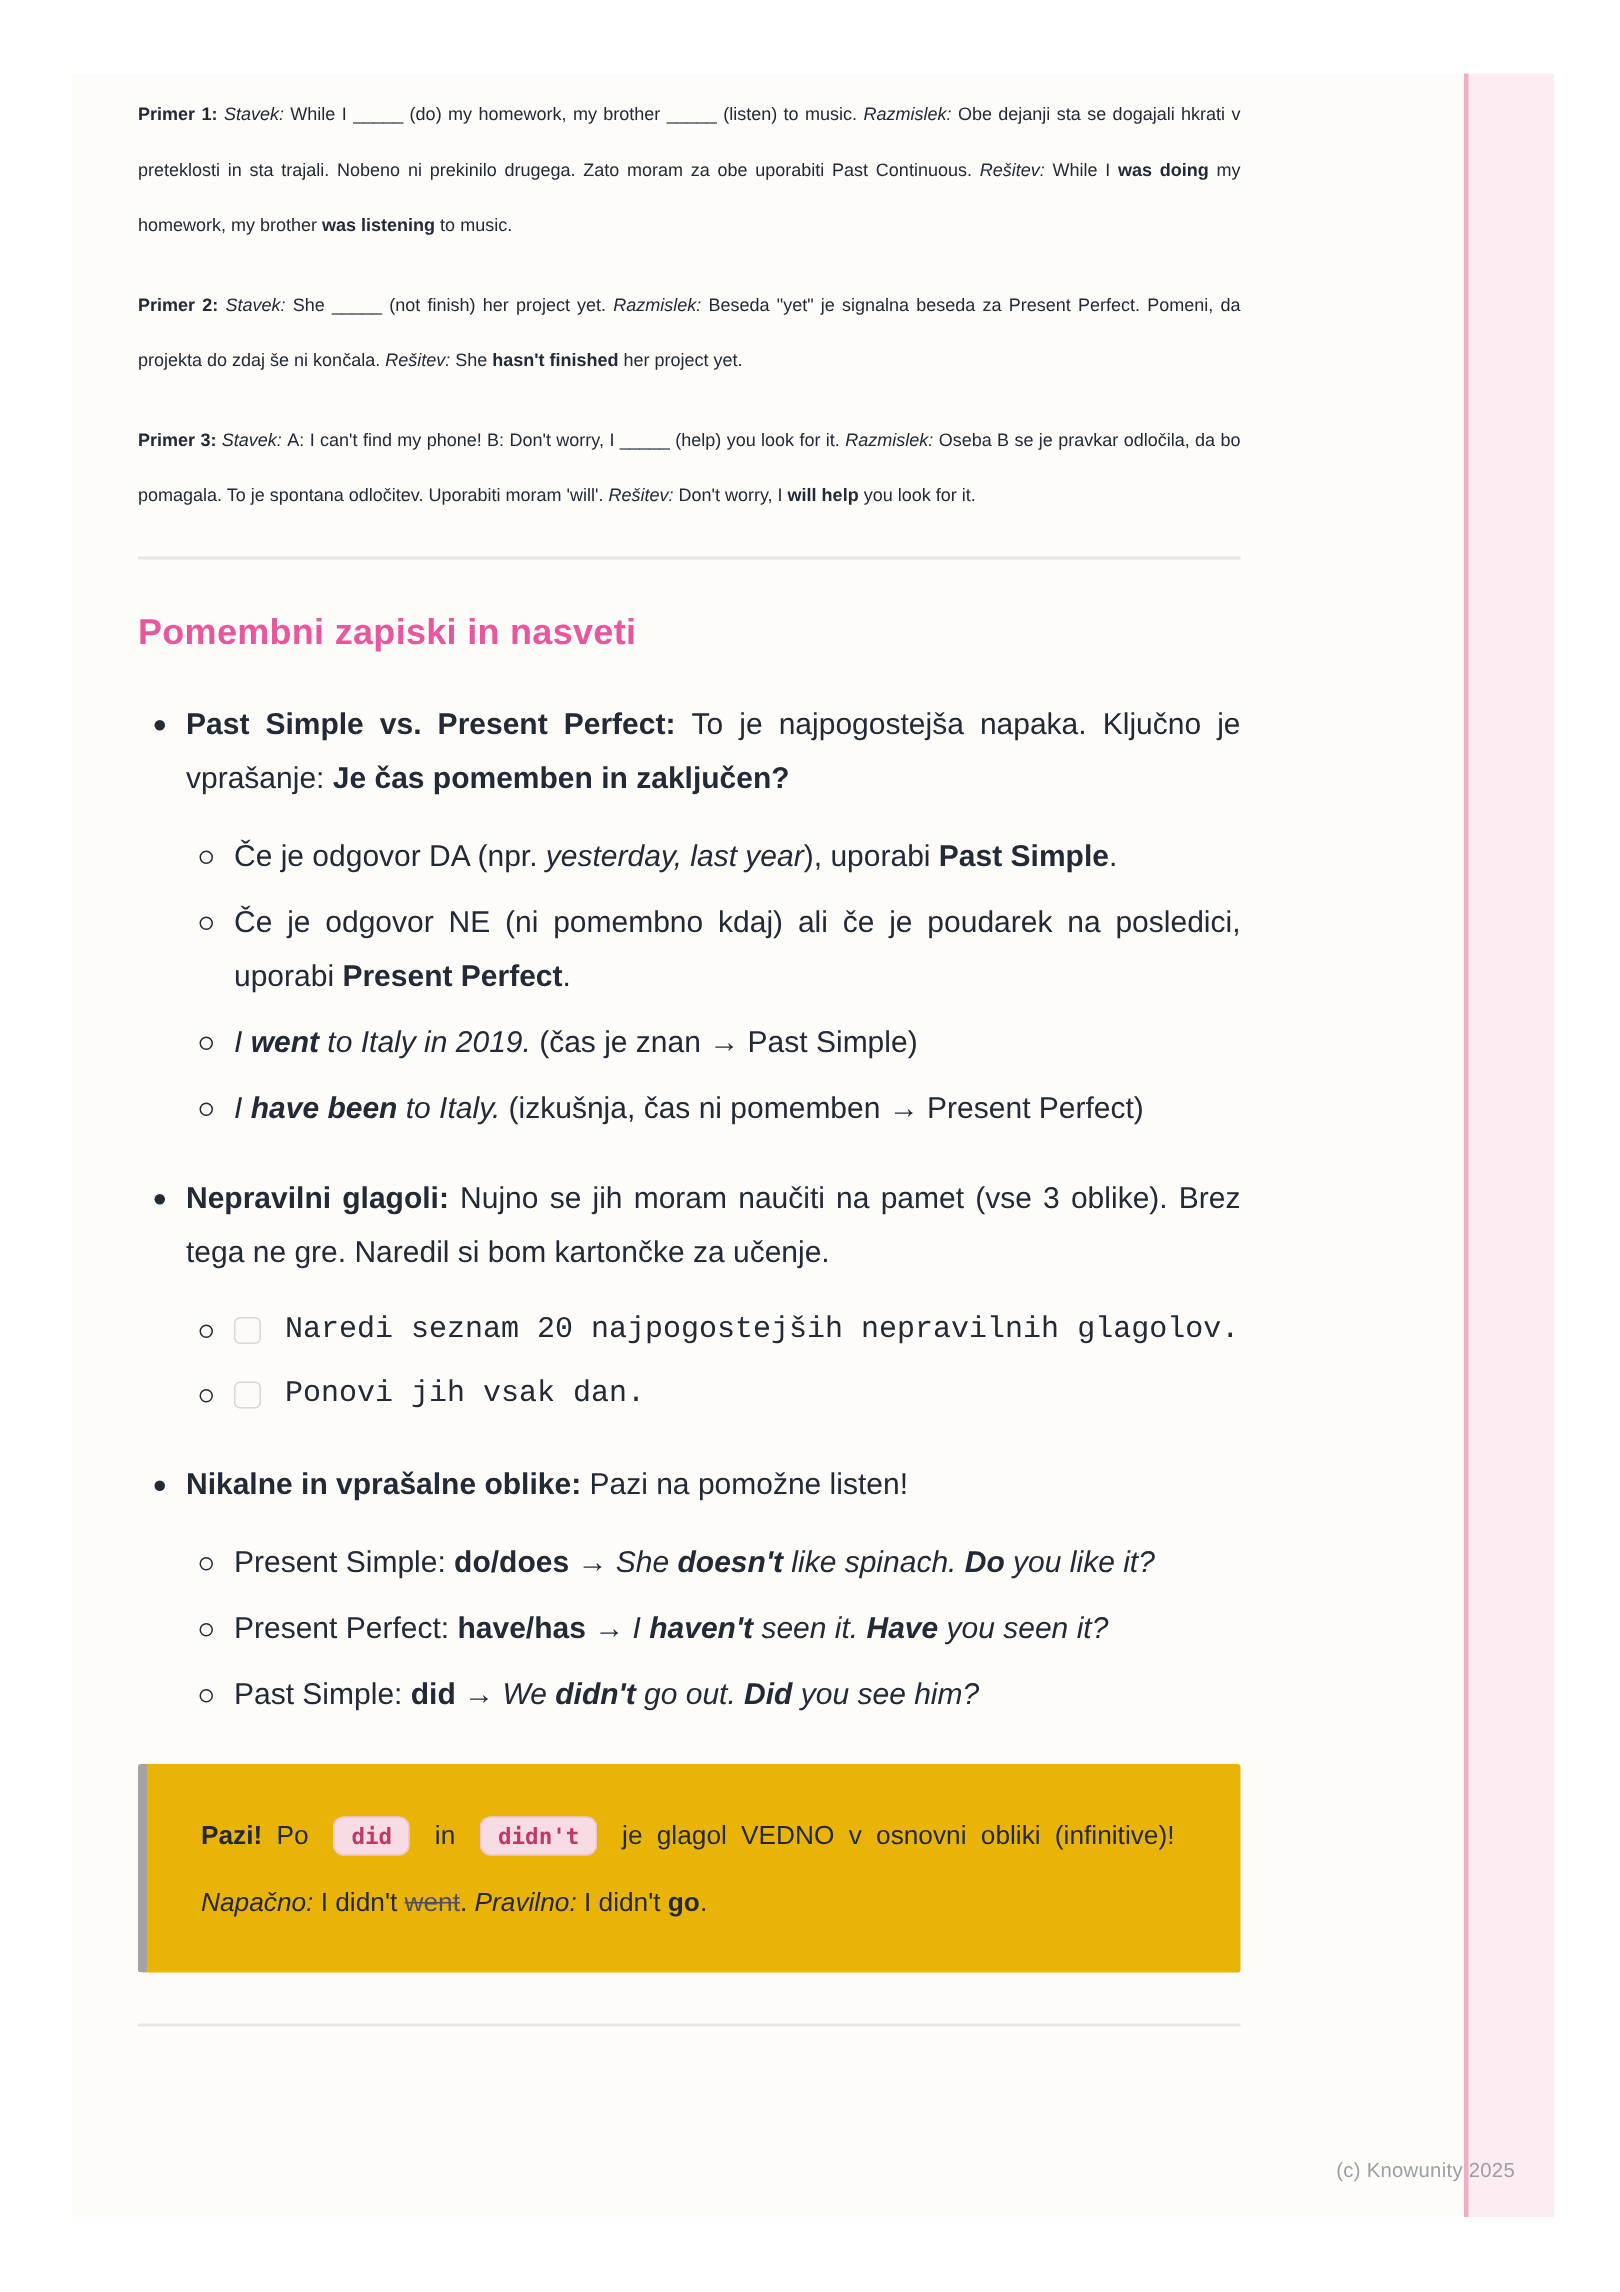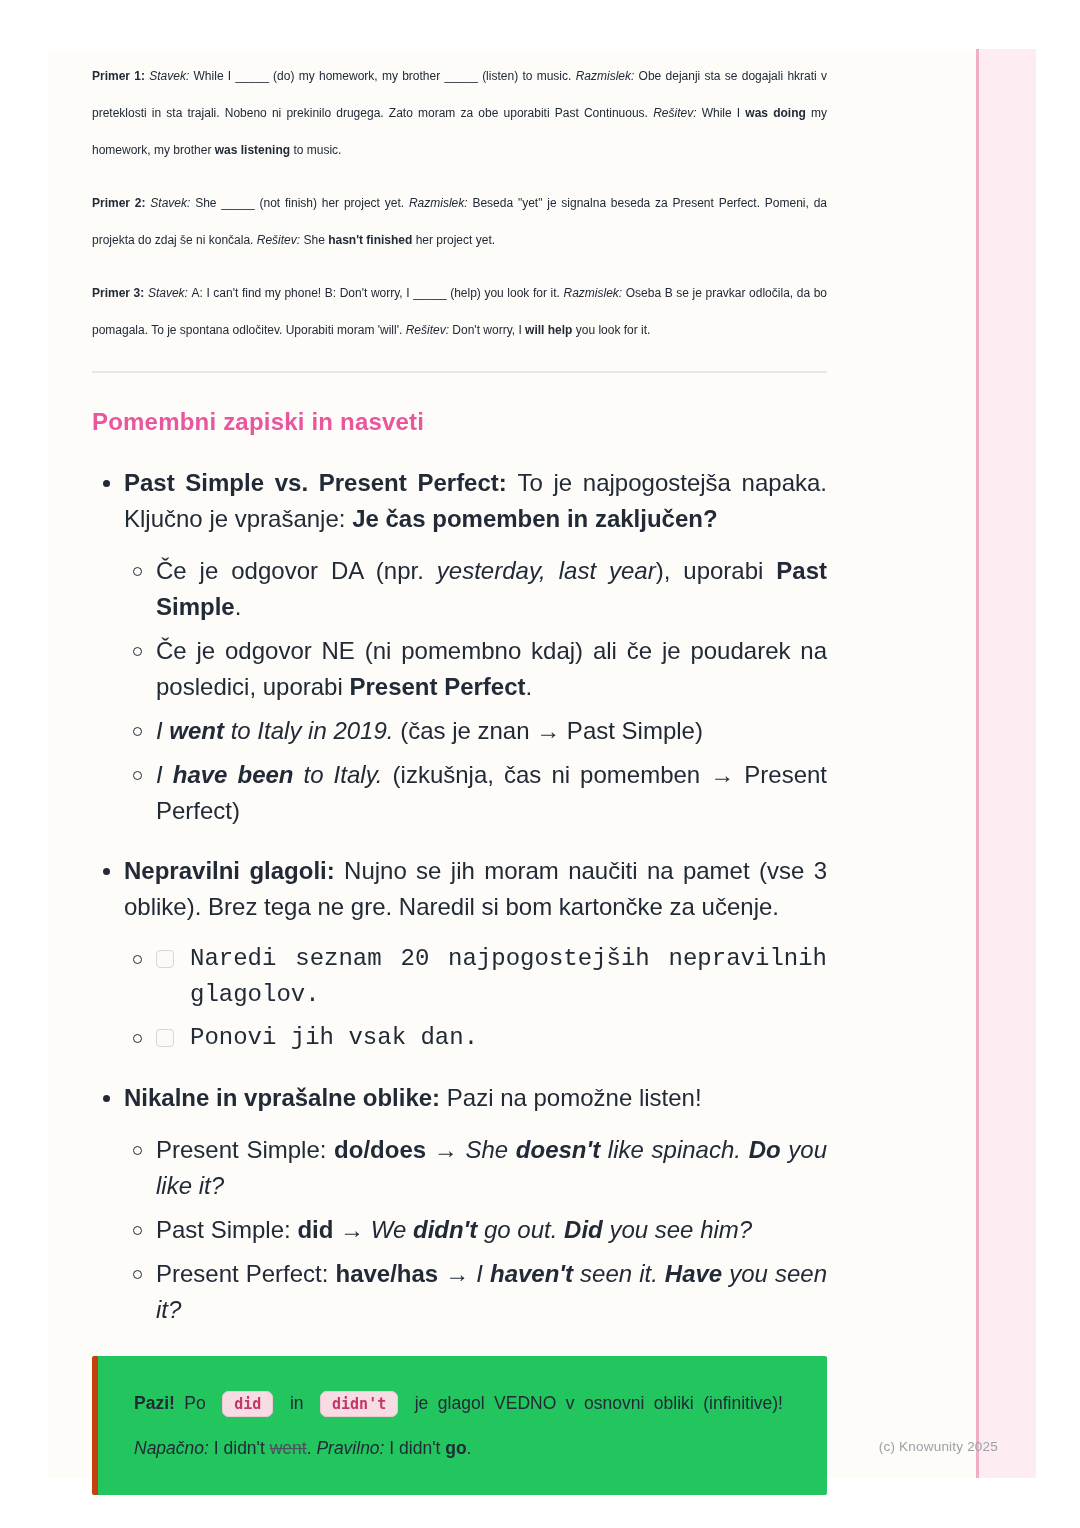--- a/index.html
+++ b/index.html
@@ -19,45 +19,45 @@
   .st-bi { font-weight:700; font-style:italic; }
   .st-strike { text-decoration:line-through; color:#4a5260; }
   .st-code {
     font-family:"DejaVu Sans Mono", monospace; font-size:15px; font-weight:700;
     color:#c23768; background:#f8dce4; border:1px solid #edc6d1; border-radius:7px;
     padding:3px 11px; margin:0 7px; white-space:nowrap;
   }
   .divider { height:2px; background:#e8e6e2; }
   .divider-top { margin-top:22px; }
   h2.section-heading { font-size:24px; font-weight:700; color:#e8569d; margin:35px 0 29px 0; letter-spacing:0.2px; }
-  .li { position:relative; font-size:24px; line-height:36px; text-align:justify; }
+  .li { position:relative; font-size:20px; line-height:36px; text-align:justify; }
   .li-main { padding-left:32px; margin-bottom:14px; }
   .dot {
     position:absolute; left:11px; top:15px; width:7px; height:7px;
     border-radius:50%; background:#222a38;
   }
   .sub-list { margin:16px 0 24px 32px; }
   .li-sub { padding-left:32px; margin-bottom:8px; }
   .circle {
     position:absolute; left:9px; top:14px; width:9px; height:9px;
     border:1.7px solid #222a38; border-radius:50%; background:transparent;
   }
   .li-todo { padding-left:66px; margin-bottom:7px;font-family:Liberation Mono, monospace; }
   .todo-box {
     position:absolute; left:32px; top:9px; width:18px; height:18px;
     border:1.5px solid #d9d7d3; border-radius:4px; background:#fbfaf8;
   }
   .callout {
-    margin-top:28px; background:#22c55e; border-left:6px solid #c2410c;
+    margin-top:28px; background:#eab308; border-left:6px solid #a3a3a3;
     padding:25px 44px 25px 36px; border-radius:2px;
   }
   .callout-text { font-size:17.5px; line-height:44px; text-align:justify; color:#222a38; }
   .divider-bottom { margin-top:34px; }
   .footer {
-    position:absolute; right:38px; top:1390px; z-index:3;
+    position:absolute; right:26px; top:1390px; z-index:3;
     font-size:13.5px; color:#9aa0a6; letter-spacing:0.2px;
   }
 </style>
 </head>
 <body>
 
 <div class="sheet">
   <div class="side-band"></div>
 
   <div class="content">
@@ -116,25 +116,25 @@
         <span class="dot"></span>
         <span><span class="st-b">Nikalne in vprašalne oblike: </span><span>Pazi na pomožne listen!</span></span>
       </div>
       <div class="sub-list">
         <div class="li li-sub">
           <span class="circle"></span>
           <span><span>Present Simple: </span><span class="st-b">do/does</span><span> → </span><span class="st-i">She </span><span class="st-bi">doesn't</span><span class="st-i"> like spinach. </span><span class="st-bi">Do</span><span class="st-i"> you like it?</span></span>
         </div>
         <div class="li li-sub">
           <span class="circle"></span>
-          <span><span>Past Simple: </span><span class="st-b">did</span><span> → </span><span class="st-i">We </span><span class="st-bi">didn't</span><span class="st-i"> go out. </span><span class="st-bi">Did</span><span class="st-i"> you see him?</span></span>
+          <span><span>Present Perfect: </span><span class="st-b">have/has</span><span> → </span><span class="st-i">I </span><span class="st-bi">haven't</span><span class="st-i"> seen it. </span><span class="st-bi">Have</span><span class="st-i"> you seen it?</span></span>
         </div>
         <div class="li li-sub">
           <span class="circle"></span>
-          <span><span>Present Perfect: </span><span class="st-b">have/has</span><span> → </span><span class="st-i">I </span><span class="st-bi">haven't</span><span class="st-i"> seen it. </span><span class="st-bi">Have</span><span class="st-i"> you seen it?</span></span>
+          <span><span>Past Simple: </span><span class="st-b">did</span><span> → </span><span class="st-i">We </span><span class="st-bi">didn't</span><span class="st-i"> go out. </span><span class="st-bi">Did</span><span class="st-i"> you see him?</span></span>
         </div>
       </div>
 
     </div>
 
     <div class="callout">
       <div class="callout-text"><span class="st-b">Pazi!</span><span> Po </span><span class="st-code">did</span><span> in </span><span class="st-code">didn't</span><span> je glagol VEDNO v osnovni obliki (infinitive)! </span><span class="st-i">Napačno:</span><span> I didn't </span><span class="st-strike">went</span><span>. </span><span class="st-i">Pravilno:</span><span> I didn't </span><span class="st-b">go</span><span>.</span></div>
     </div>
 
     <div class="divider divider-bottom"></div>

